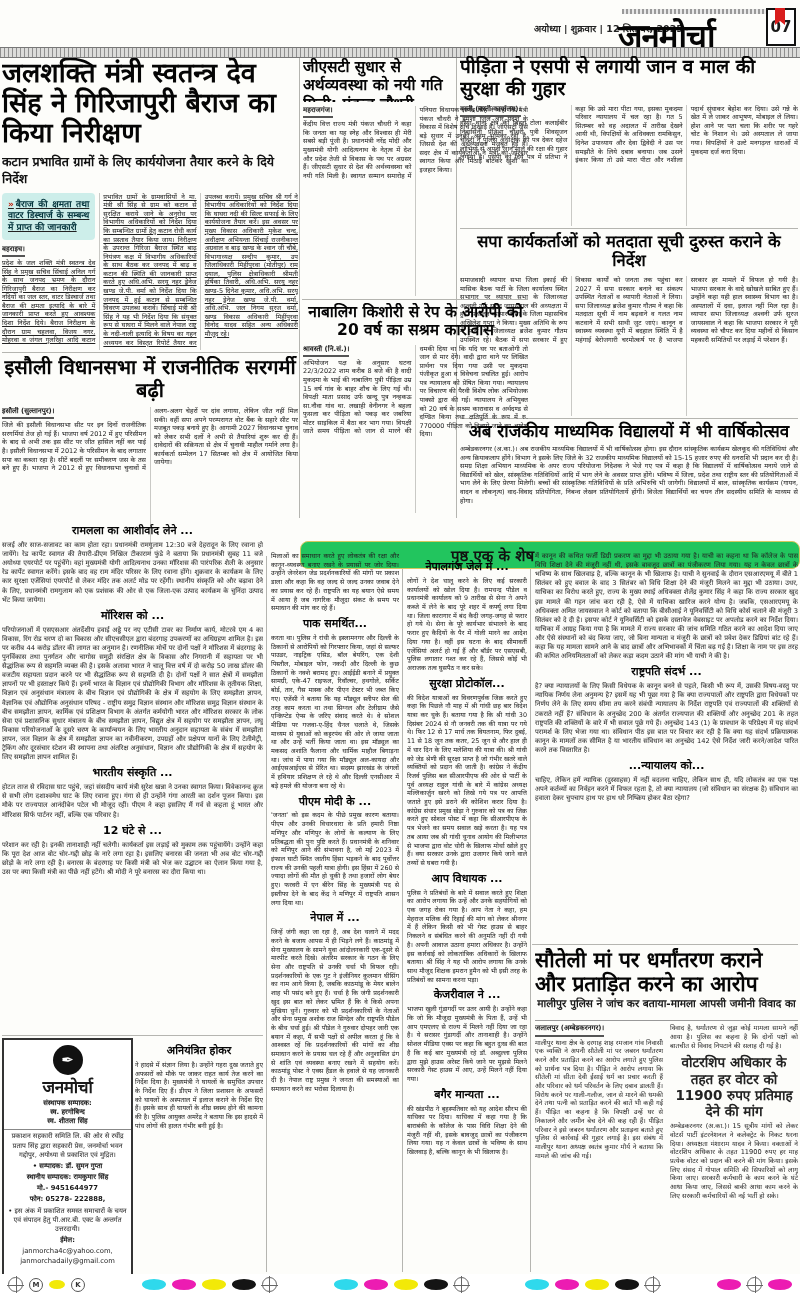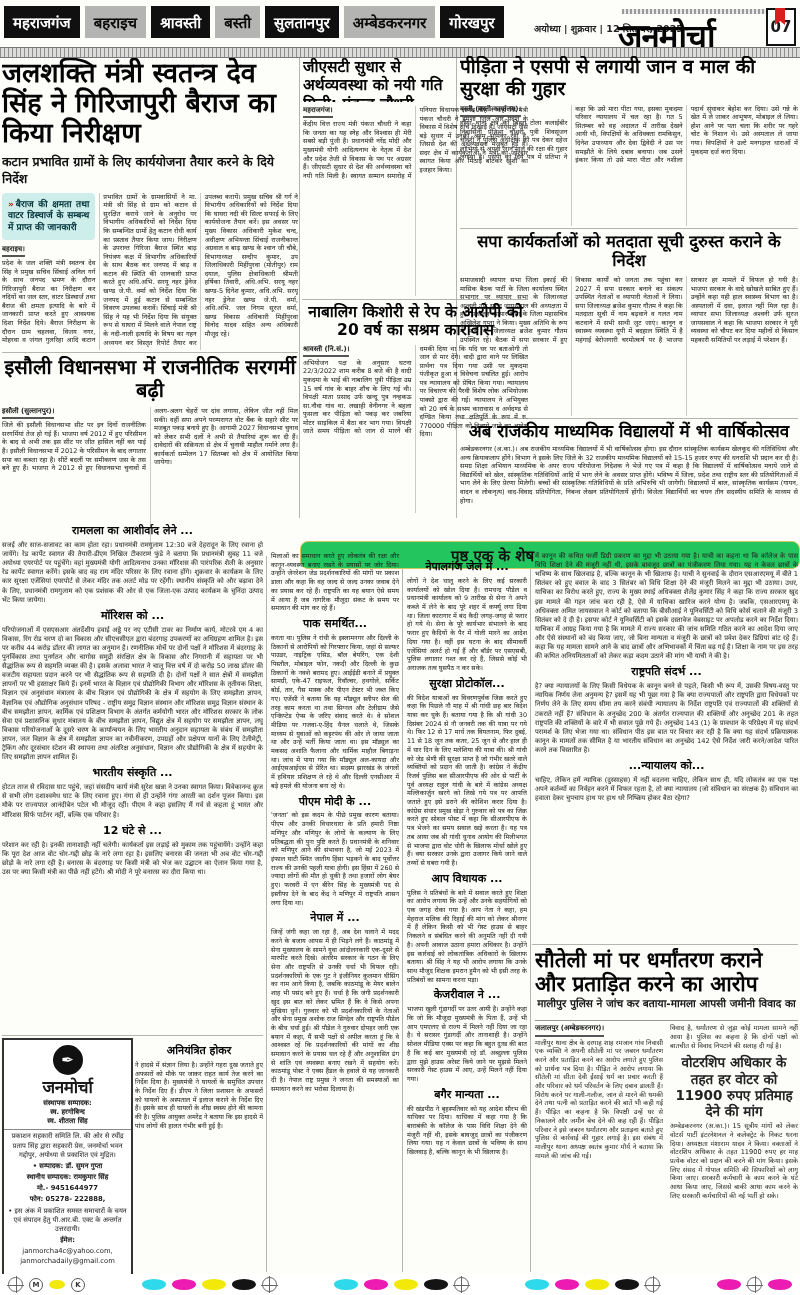--- a/index.html
+++ b/index.html
@@ -69,29 +69,20 @@
   .reg-circle:after{top:50%;left:-2px;height:1px;width:17px;}
   .letter-circle{width:12px;height:12px;border:1px solid #555;border-radius:50%;font-size:7px;font-weight:bold;
       display:flex;align-items:center;justify-content:center;color:#333;flex:none;}
   .gap{flex:1;}
 </style>
 </head>
 <body>
 
 <div id="page">
 
-  <div class="citybar">
-    <span class="citytab dark">महराजगंज</span>
-    <span class="citytab light">बहराइच</span>
-    <span class="citytab dark">श्रावस्ती</span>
-    <span class="citytab light">बस्ती</span>
-    <span class="citytab dark">सुलतानपुर</span>
-    <span class="citytab light">अम्बेडकरनगर</span>
-    <span class="citytab dark">गोरखपुर</span>
-  </div>
   <div class="dateline-top">अयोध्या | शुक्रवार | 12 सितम्बर, 2025</div>
   <div class="tagline-bar"></div>
   <div class="masthead">जनमोर्चा</div>
   <div class="pagebox">
     <div class="ribbon"></div>
     <span>07</span>
   </div>
   <div class="ticker"></div>
 
   <div class="divider" style="left:299px;top:58px;width:1px;height:460px;"></div>
@@ -102,21 +93,21 @@
   <div class="divider" style="left:2px;top:352px;width:296px;height:1px;"></div>
   <div class="divider" style="left:266px;top:556px;width:1px;height:716px;"></div>
   <div class="divider" style="left:402px;top:556px;width:1px;height:716px;"></div>
   <div class="divider" style="left:530px;top:556px;width:1px;height:716px;"></div>
   <div class="divider" style="left:532px;top:944px;width:266px;height:1px;"></div>
   <div class="divider" style="left:2px;top:1035px;width:261px;height:1px;"></div>
 
   <div class="art" style="left:2px;top:58px;width:296px;height:292px;">
     <div class="hl-xl">जलशक्ति मंत्री स्वतन्त्र देव सिंह ने गिरिजापुरी बैराज का किया निरीक्षण</div>
     <div class="subhead">कटान प्रभावित ग्रामों के लिए कार्ययोजना तैयार करने के दिये निर्देश</div>
-    <div class="body cols3" style="margin-top:6px;height:192px;overflow:hidden;">
+    <div class="body cols3" style="margin-top:6px;height:192px;overflow:hidden;text-decoration:underline;">
       <div class="highlight">
         <span class="mark">»</span><span>बैराज की क्षमता तथा वाटर डिस्चार्ज के सम्बन्ध में प्राप्त की जानकारी</span>
       </div>
       <span class="dl">बहराइच।</span><br>
       <span>प्रदेश के जल शक्ति मंत्री स्वतन्त्र देव सिंह ने प्रमुख सचिव सिंचाई अनिल गर्ग के साथ जनपद भ्रमण के दौरान गिरिजापुरी बैराज का निरीक्षण कर नदियों का जल स्तर, वाटर डिस्चार्ज तथा बैराज की क्षमता इत्यादि के बारे में जानकारी प्राप्त करते हुए आवश्यक दिशा निर्देश दिये। बैराज निरीक्षण के दौरान ग्राम चहलवा, विजय नगर, मोहरवा व जंगल गुलरिहा आदि कटान प्रभावित ग्रामों के ग्रामवासियों ने मा. मंत्री श्री सिंह से ग्राम को कटान से सुरक्षित कराये जाने के अनुरोध पर विभागीय अधिकारियों को निर्देश दिया कि सम्बन्धित ग्रामों हेतु कटान रोधी कार्य का प्रस्ताव तैयार किया जाय। निरीक्षण के उपरान्त गिरिजा बैराज स्थित बाढ़ नियंत्रण कक्ष में विभागीय अधिकारियों के साथ बैठक कर जनपद में बाढ़ व कटान की स्थिति की जानकारी प्राप्त करते हुए अधि.अभि. सरयू नहर ड्रेनेज खण्ड जे.पी. वर्मा को निर्देश दिया कि जनपद में हुई कटान से सम्बन्धित विवरण उपलब्ध करावें। सिंचाई मंत्री श्री सिंह ने यह भी निर्देश दिया कि संयुक्त रूप से घाघरा में मिलने वाले नेपाल राष्ट्र के नदी-नाली इत्यादि के विषय का गहन अध्ययन कर विस्तृत रिपोर्ट तैयार कर उपलब्ध करायें। प्रमुख सचिव श्री गर्ग ने विभागीय अधिकारियों को निर्देश दिया कि घाघरा नदी की सिल्ट सफाई के लिए कार्ययोजना तैयार करें। इस अवसर पर मुख्य विकास अधिकारी मुकेश चन्द, अधीक्षण अभियन्ता सिंचाई राजनीकान्त अग्रवाल व बाढ़ खण्ड के श्वान जी चौबे, विभागाध्यक्ष सन्दीप कुमार, उप जिलाधिकारी मिहींपुरवा (मोतीपुर) राम दयाल, पुलिस क्षेत्राधिकारी श्रीमती हर्षिका तिवारी, अधि.अभि. सरयू नहर खण्ड-5 दिनेश कुमार, अधि.अभि. सरयू नहर ड्रेनेज खण्ड जे.पी. वर्मा, अधि.अभि. जल निगम सूरज वर्मा, खण्ड विकास अधिकारी मिहींपुरवा विनोद यादव सहित अन्य अधिकारी मौजूद रहे।</span>
     </div>
   </div>
 
   <div class="art" style="left:2px;top:356px;width:296px;height:198px;">
     <div class="hl-lg" style="text-align:center;font-size:20px;">इसौली विधानसभा में राजनीतिक सरगर्मी बढ़ी</div>

